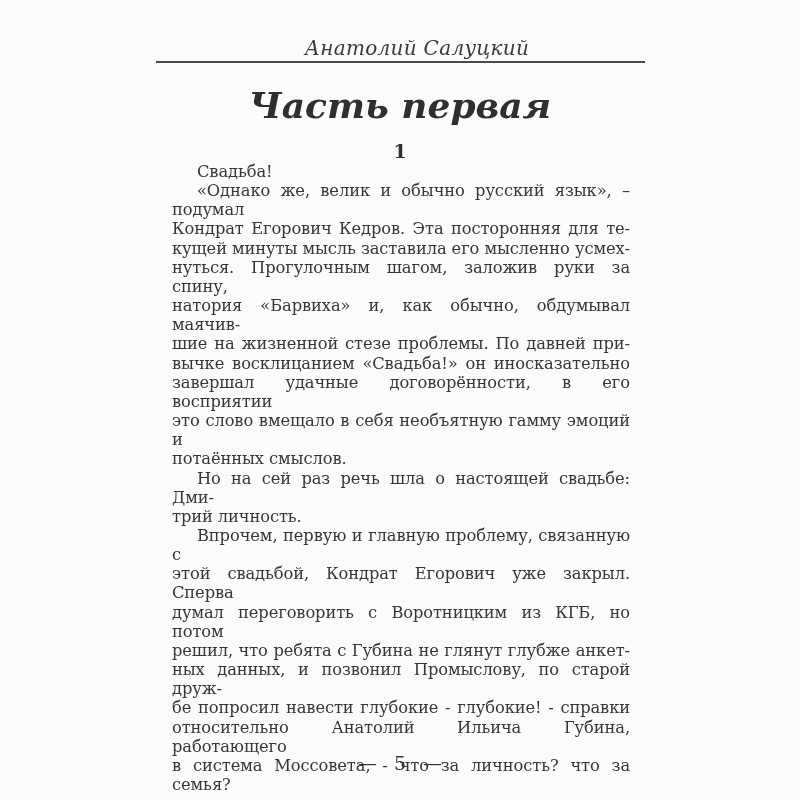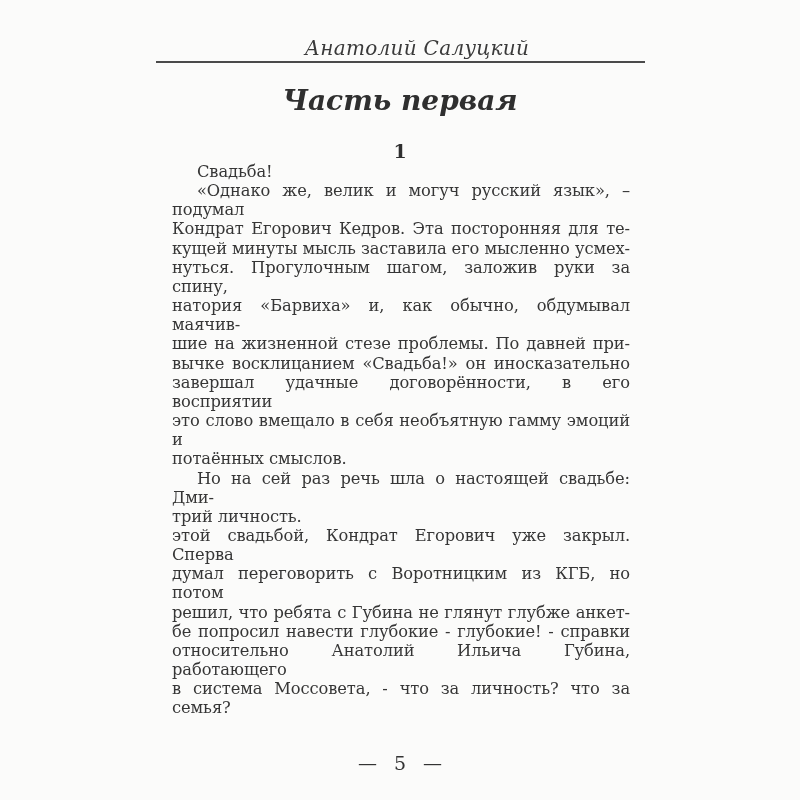--- a/index.html
+++ b/index.html
@@ -31,21 +31,21 @@
     top: 61px; left: 156px; width: 489px;
     height: 2px;
     background: var(--rule, #4a4a4a);
   }
   .part-title {
     position: absolute;
     top: 84px; left: 0; width: 100%;
     text-align: center;
     font-style: italic;
     font-weight: 600;
-    font-size: 28px;
+    font-size: 36px;
     color: #2f2f2f;
   }
   .chapter-number {
     position: absolute;
     top: 140px; left: 0; width: 100%;
     text-align: center;
     font-weight: 700;
     font-size: 19px;
     color: #2f2f2f;
   }
@@ -81,35 +81,37 @@
   <div class="running-header">Анатолий Салуцкий</div>
 
   <div class="header-rule"></div>
 
   <div class="part-title">Часть первая</div>
 
   <div class="chapter-number">1</div>
 
   <div class="body-text">
       <div class="line indent para-end">Свадьба!</div>
-      <div class="line indent">«Однако же, велик и могуч русский язык», – подумал</div>
+      <div class="line indent">«Однако же, велик и обычно русский язык», – подумал</div>
       <div class="line">Кондрат Егорович Кедров. Эта посторонняя для те-</div>
       <div class="line">кущей минуты мысль заставила его мысленно усмех-</div>
       <div class="line">нуться. Прогулочным шагом, заложив руки за спину,</div>
       <div class="line">натория «Барвиха» и, как обычно, обдумывал маячив-</div>
       <div class="line">шие на жизненной стезе проблемы. По давней при-</div>
       <div class="line">вычке восклицанием «Свадьба!» он иносказательно</div>
       <div class="line">завершал удачные договорённости, в его восприятии</div>
       <div class="line">это слово вмещало в себя необъятную гамму эмоций и</div>
       <div class="line para-end">потаённых смыслов.</div>
       <div class="line indent">Но на сей раз речь шла о настоящей свадьбе: Дми-</div>
       <div class="line para-end">трий личность.</div>
+      <div class="line indent">Впрочем, первую и главную проблему, связанную с</div>
       <div class="line">этой свадьбой, Кондрат Егорович уже закрыл. Сперва</div>
       <div class="line">думал переговорить с Воротницким из КГБ, но потом</div>
       <div class="line">решил, что ребята с Губина не глянут глубже анкет-</div>
+      <div class="line">ных данных, и позвонил Промыслову, по старой друж-</div>
       <div class="line">бе попросил навести глубокие - глубокие! - справки</div>
       <div class="line">относительно Анатолий Ильича Губина, работающего</div>
       <div class="line para-end">в система Моссовета, - что за личность? что за семья?</div>
     </div>
 
   <div class="page-number">
     <span>—</span>
     <span>5</span>
     <span>—</span>
   </div>

